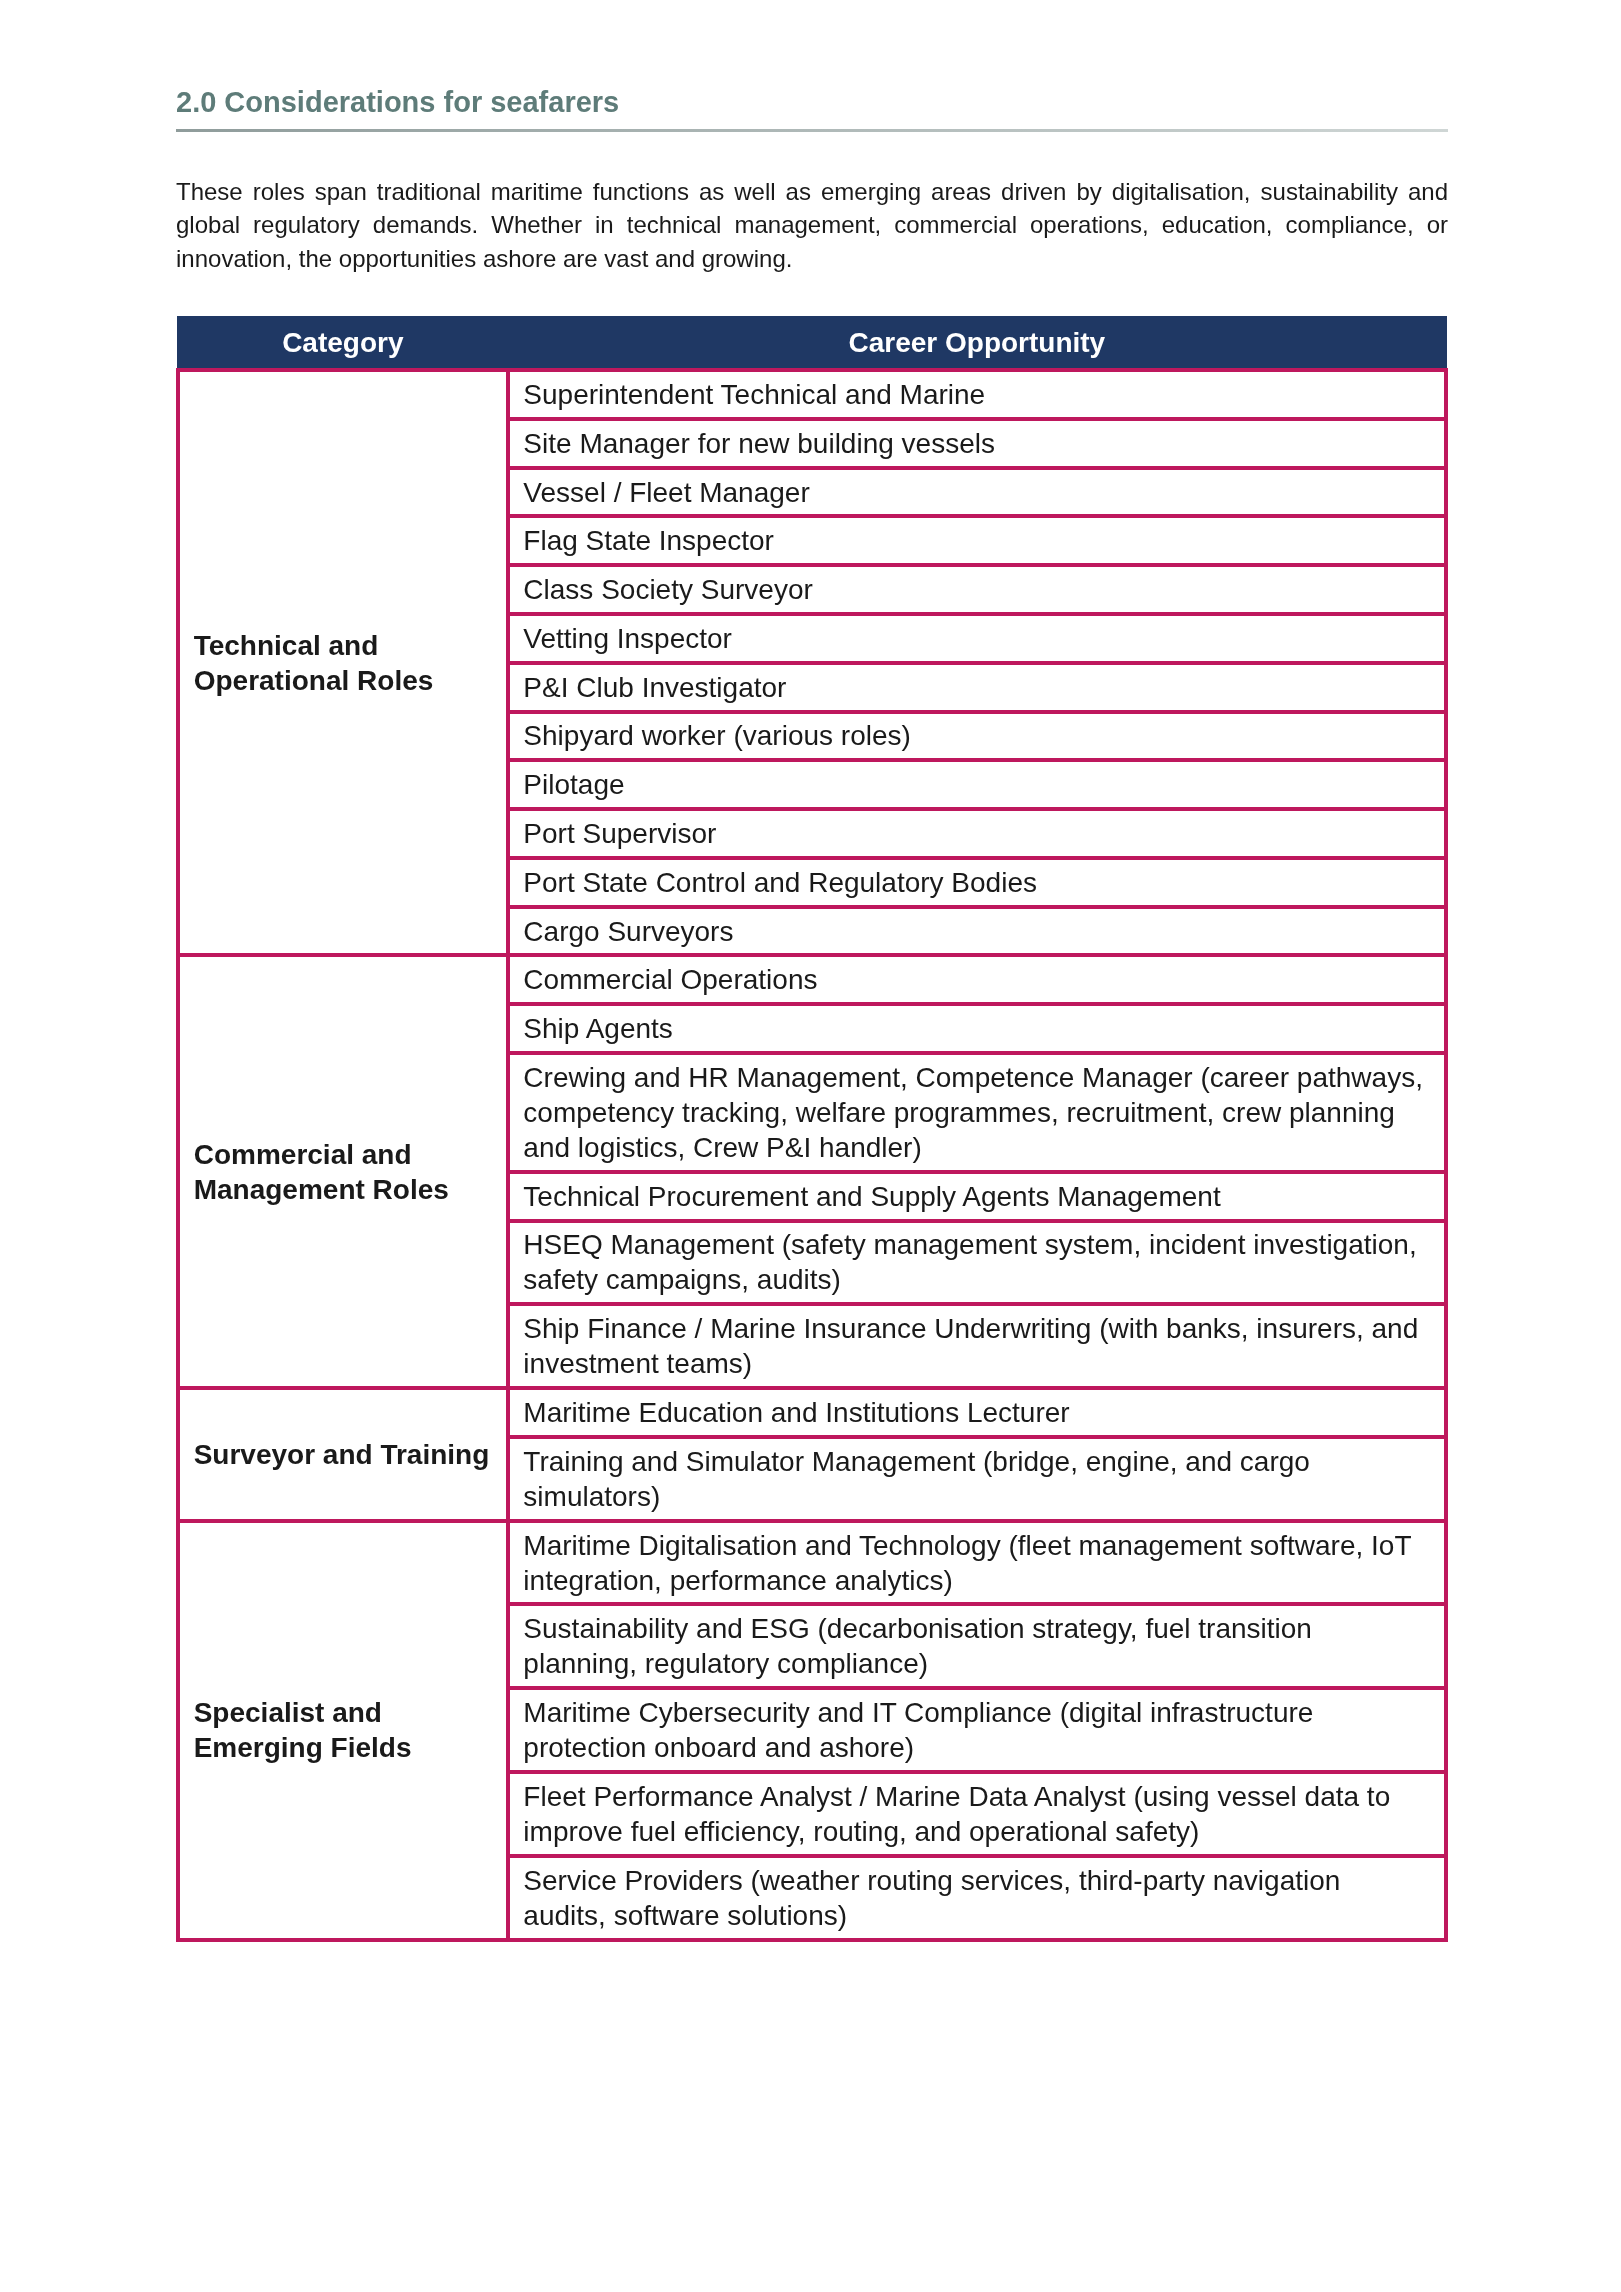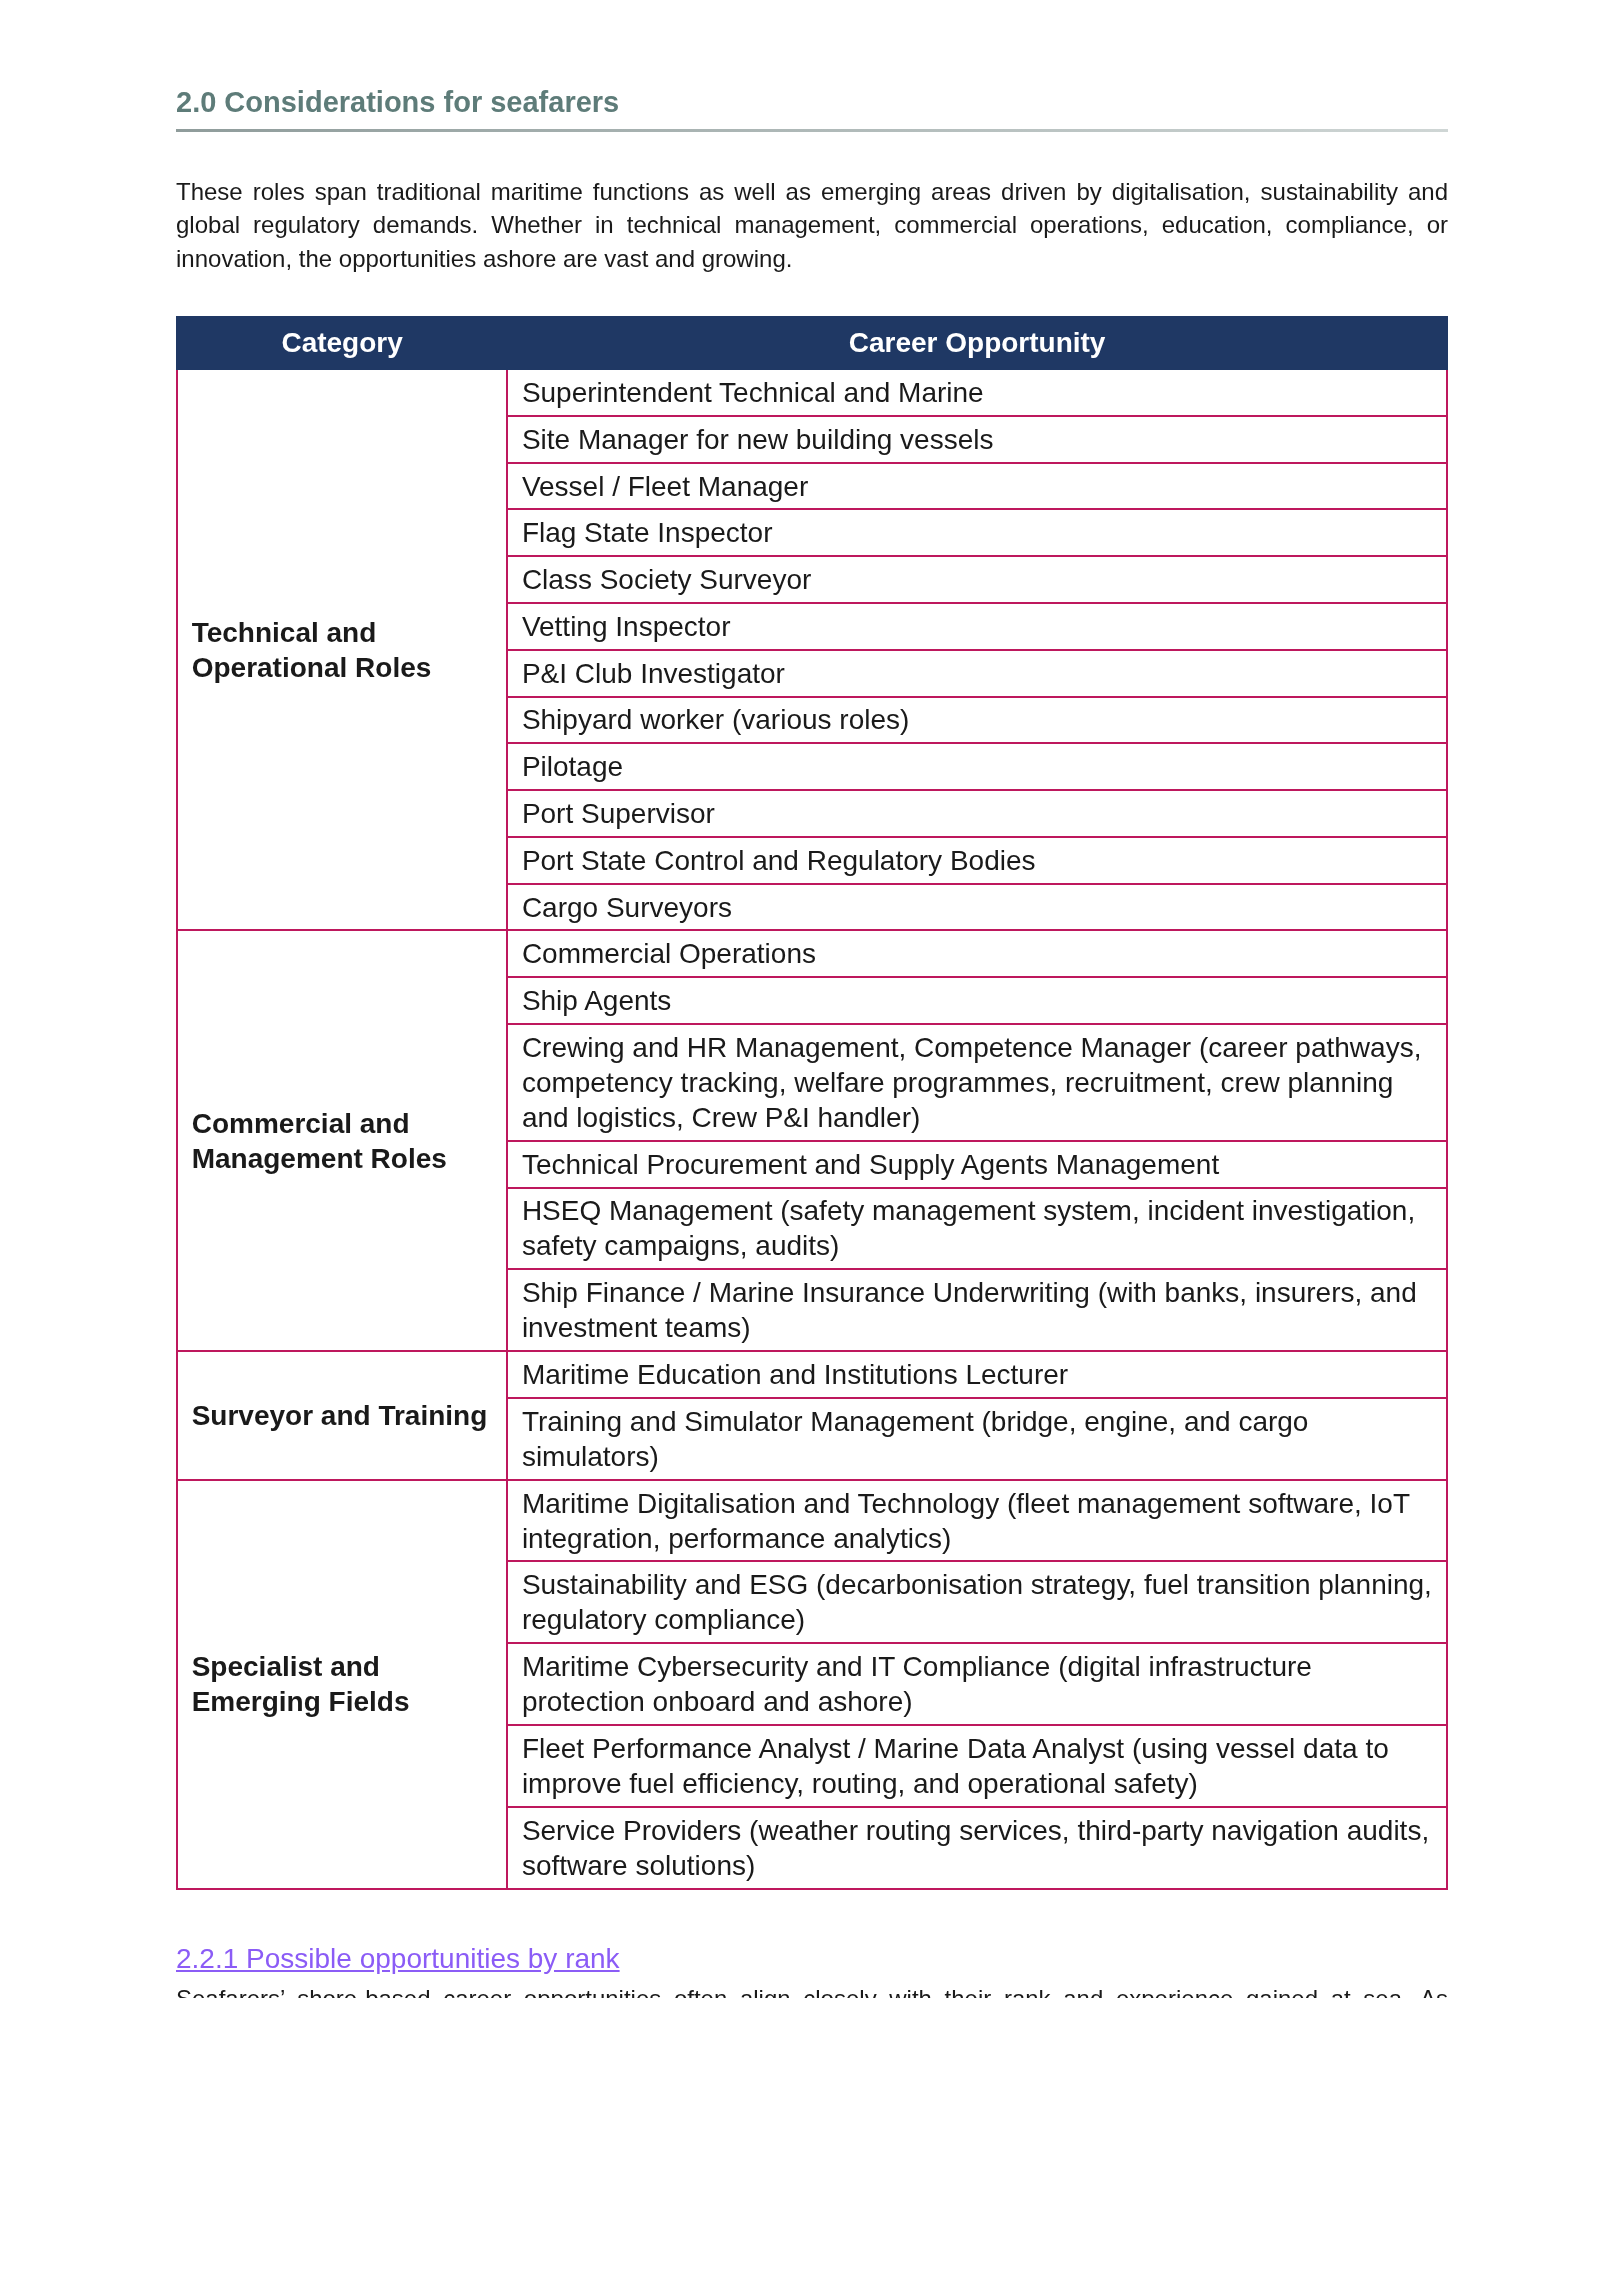--- a/index.html
+++ b/index.html
@@ -37,21 +37,21 @@
   }
   table.career th {
     background:#1f3864; color:#ffffff;
     font-size:28px; font-weight:700;
     text-align:center;
     padding:8.8px 13.7px;
     border:2px solid #1f3864;
   }
   table.career th + th { border-left:2.9px solid #ffffff; }
   table.career td {
-    border:2px solid #be185d;
+    border:4px solid #be185d;
     font-size:28px; line-height:1.25;
     padding:4.9px 13.7px;
     vertical-align:middle;
   }
   table.career td.cat { width:26%; font-weight:700; }
 
   .subsection-heading {
     margin:53px 0 7.8px 0;
     font-size:28px; font-weight:400;
     color:#8b5cf6;

